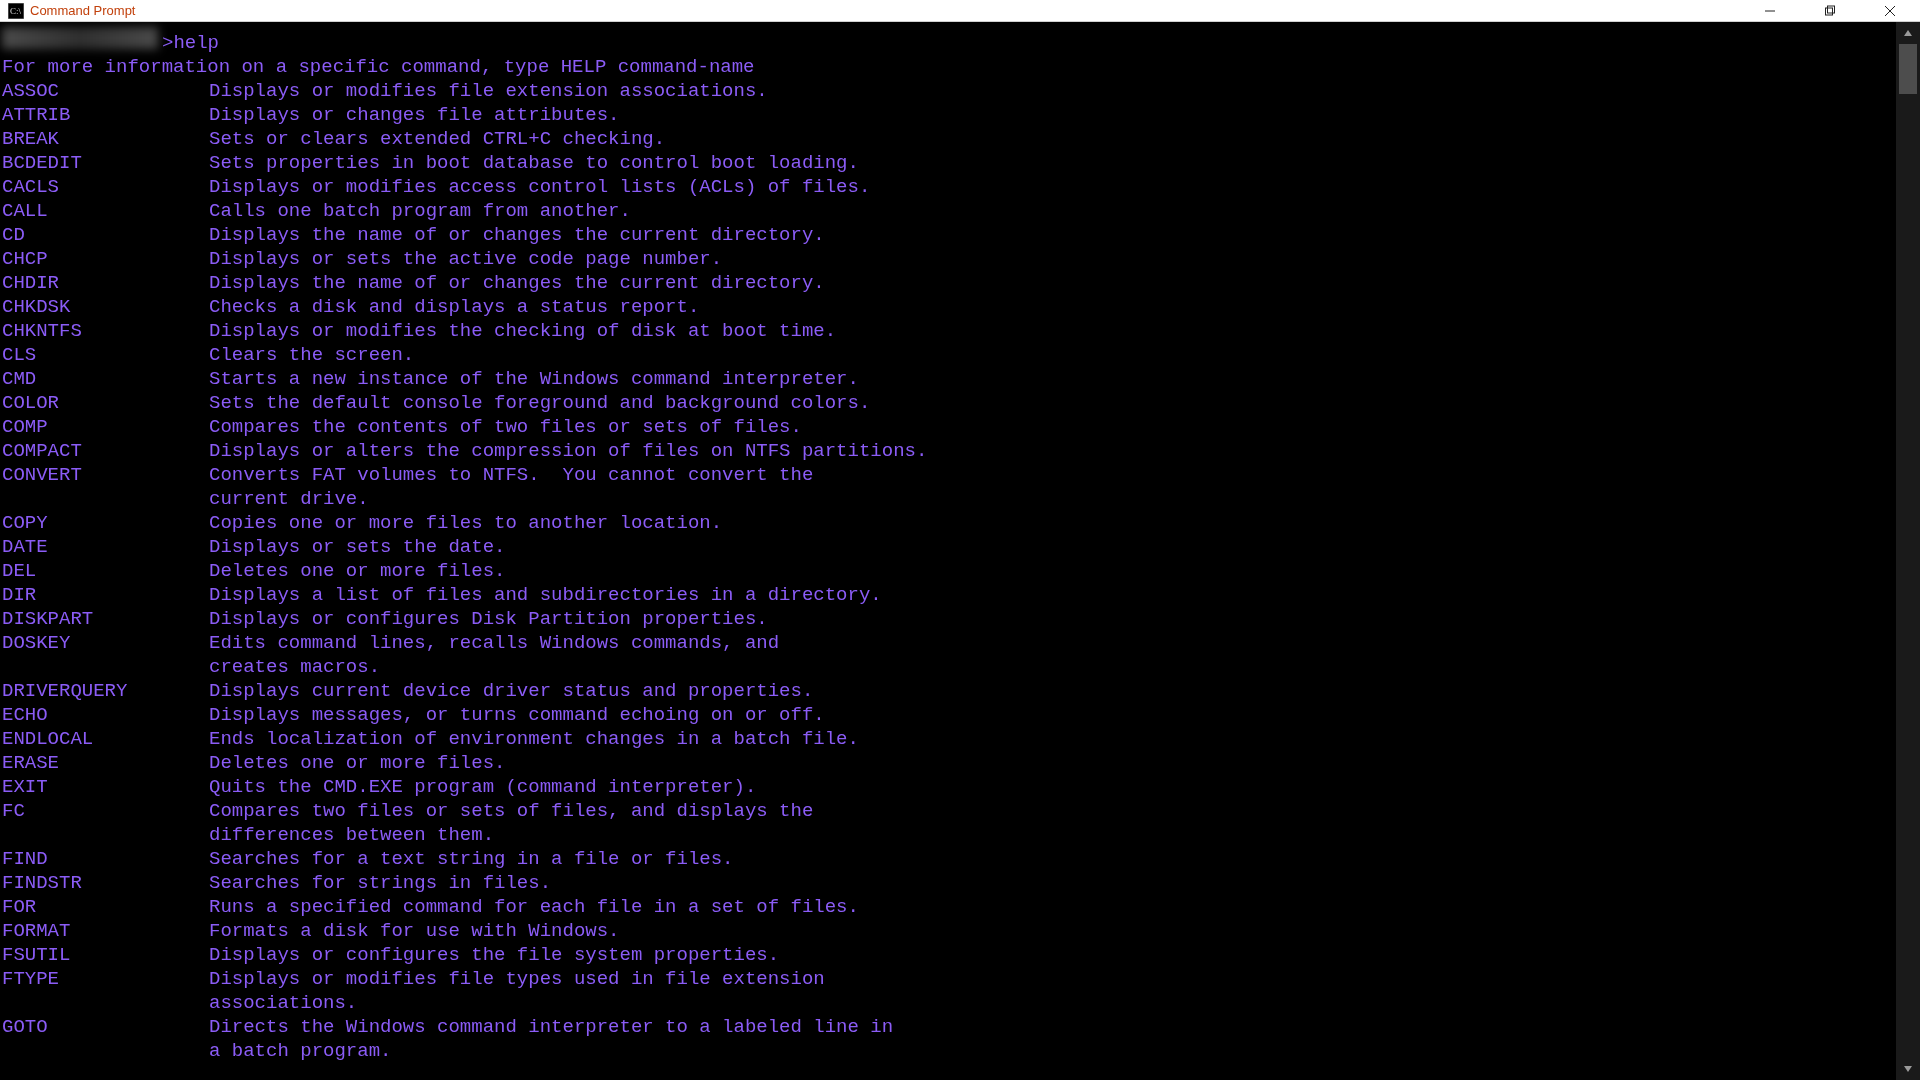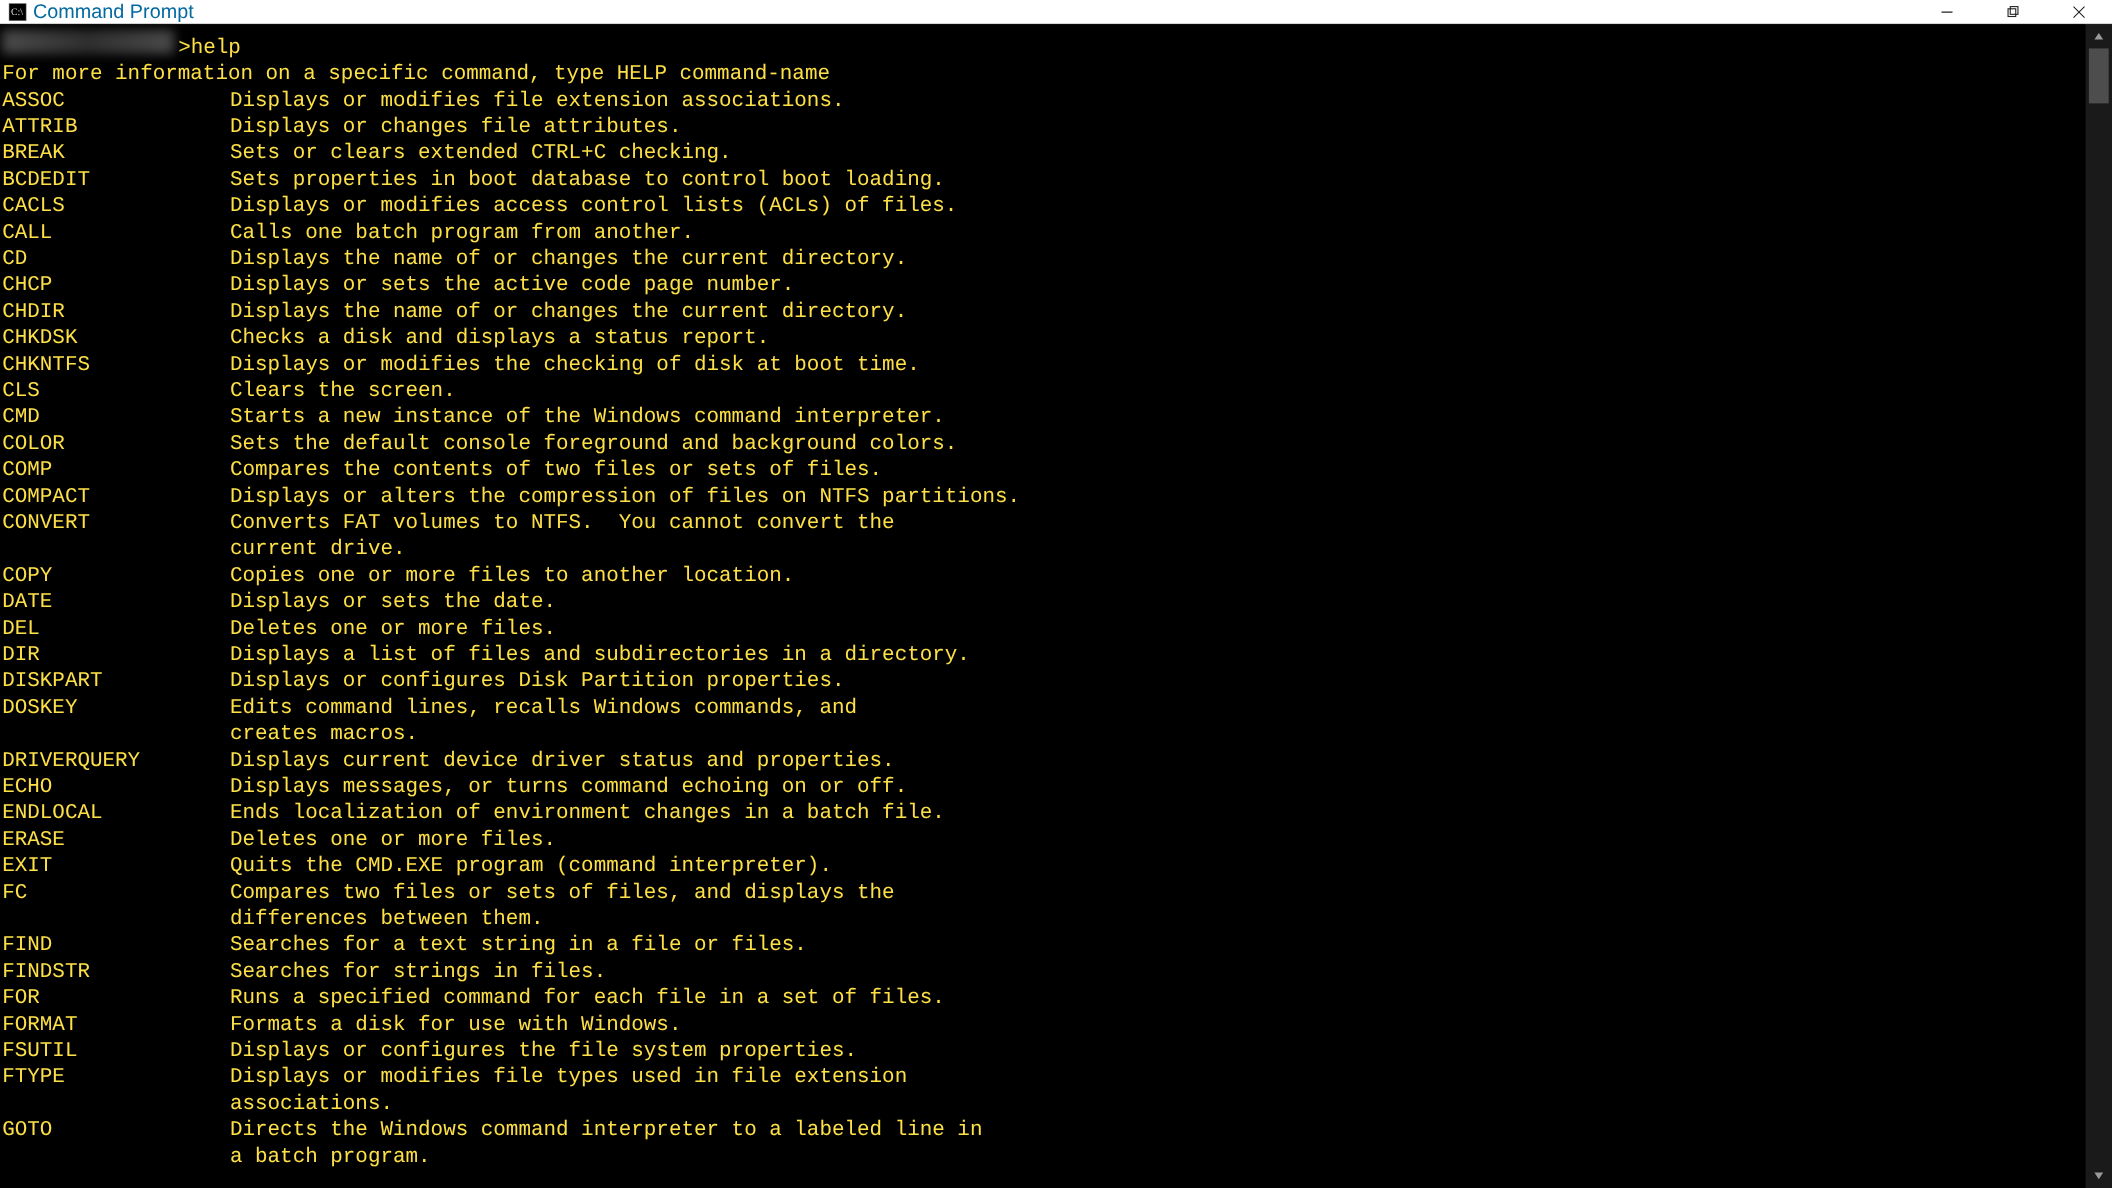--- a/index.html
+++ b/index.html
@@ -21,22 +21,22 @@
     }
     .titlebar .app-icon {
       width: 16px; height: 16px;
       margin: 0 6px 0 8px;
       display: inline-flex;
       align-items: center;
       justify-content: center;
     }
     .titlebar .app-icon svg { width: 16px; height: 16px; }
     .titlebar .title {
-      font-size: 18px;
-      color: #0369a1;
+      font-size: 13px;
+      color: #c2410c;
       flex: 0 0 auto;
     }
     .titlebar .spacer { flex: 1; }
     .titlebar .win-controls {
       display: flex;
       height: 100%;
     }
     .titlebar .win-btn {
       width: 60px;
       height: 100%;
@@ -49,21 +49,21 @@
     
     .terminal-wrap {
       flex: 1;
       display: flex;
       background: #000;
       position: relative;
     }
     .terminal {
       flex: 1;
       background: #000;
-      color: #fde047;
+      color: #8b5cf6;
       font-family: Consolas, "Courier New", monospace;
       font-size: 19px;
       line-height: 24px;
       white-space: pre;
       padding: 4px 0 17px 2px;
       overflow: hidden;
     }
     
     .prompt-line { display: flex; }
     .blurred-path {

